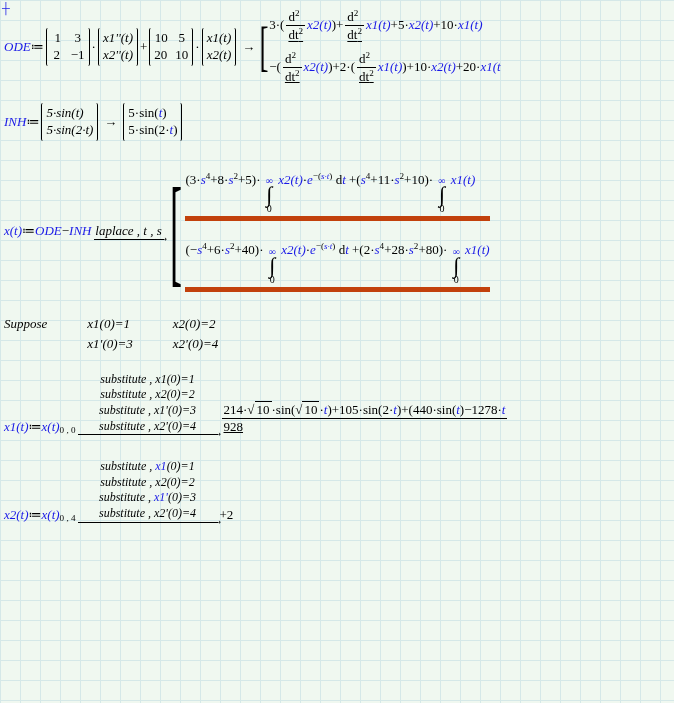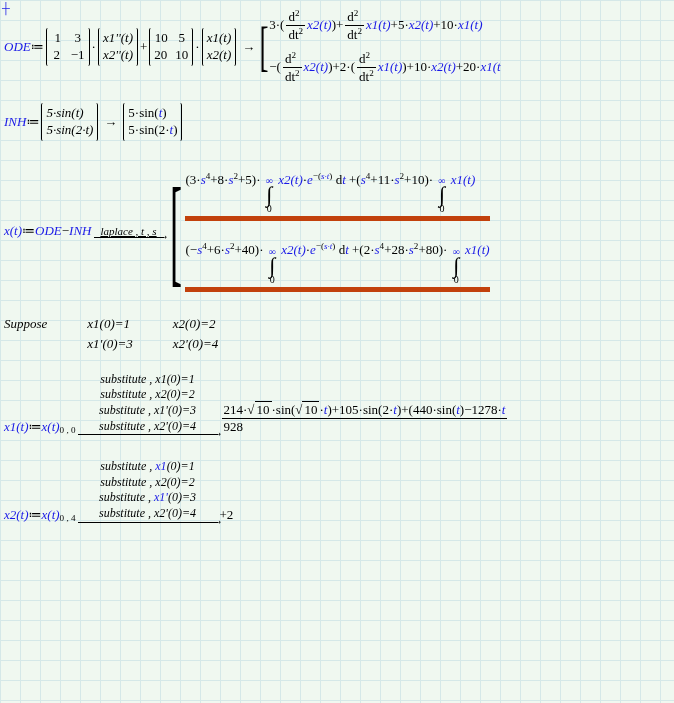--- a/index.html
+++ b/index.html
@@ -22,35 +22,35 @@
   .mat {
     display: inline-flex; flex-direction: column;
     border-left: 1.5px solid #000; border-right: 1.5px solid #000;
     border-radius: 2px; padding: 2px 4px; margin: 0 2px;
     line-height: 1.3;
   }
   .mat-row { display: flex; gap: 8px; justify-content: center; }
   .mat-row span { text-align: center; min-width: 12px; }
   .frac { display: inline-flex; flex-direction: column; vertical-align: middle; margin: 0 2px; }
   .frac .num { border-bottom: 1px solid #000; padding: 0 2px; }
-  .frac .den { padding: 0 2px; }
+  .frac .den { padding: 0 2px; text-decoration: underline; }
   .big-bracket {
     font-size: 54px; line-height: 54px; font-weight: 100;
     transform: scaleX(0.5); display: inline-block; margin: 0 -4px;
   }
   .tall-bracket {
     font-size: 120px; line-height: 120px; font-weight: 100;
     transform: scaleX(0.3); display: inline-block; margin: 0 -10px;
   }
   .stack { display: inline-flex; flex-direction: column; gap: 6px; }
   sup { font-size: 0.7em; }
   sub { font-size: 0.7em; margin-top: 39px; }
   .arrow { margin: 0 4px; }
   .label-over { display: inline-flex; flex-direction: column; align-items: center; margin: 0 2px; }
-  .label-over .lbl { font-size: 11px; font-style: italic; text-decoration: underline; }
+  .label-over .lbl { font-size: 13px; font-style: italic; }
   .label-over .arr { border-top: 1px solid #000; width: 100%; position: relative; }
   .label-over .arr::after { content: "→"; position: absolute; right: -6px; top: -10px; font-size: 12px; }
   .int-sym { display: inline-flex; flex-direction: column; align-items: center; font-size: 10px; line-height: 1; margin: 0 2px; }
   .int-sym .inf { color: #1a1ae6; }
   .int-sym .sym { font-size: 22px; line-height: 18px; }
   .long-frac { display: inline-flex; flex-direction: column; }
   .long-frac .top { border-bottom: 5px solid #c2410c; padding-bottom: 2px; }
   .suppose-grid { display: grid; grid-template-columns: auto auto auto; column-gap: 40px; row-gap: 4px; align-items: center; }
   .sub-block { display: inline-flex; flex-direction: column; align-items: center; font-style: italic; font-size: 12px; line-height: 1.3; }
   .cursor-mark { color: #1a1ae6; font-size: 11px; position: absolute; top: 2px; left: 2px; }

